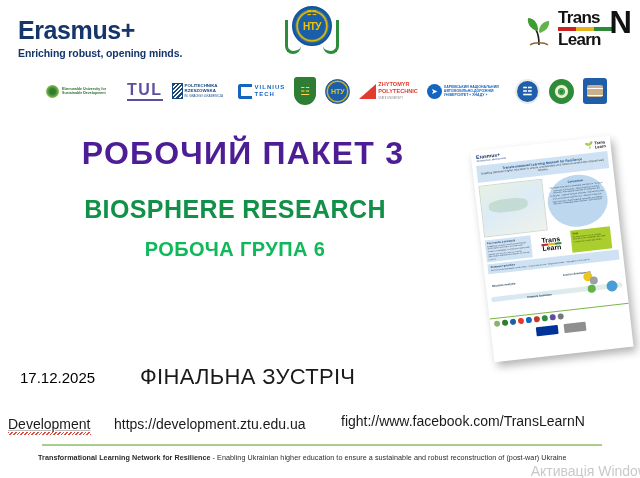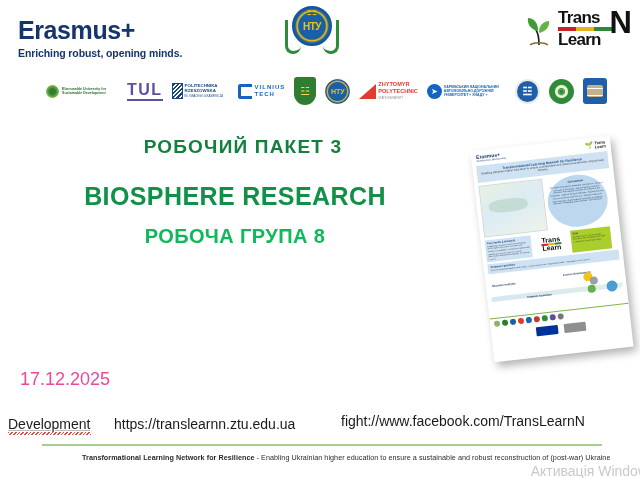--- a/index.html
+++ b/index.html
@@ -133,21 +133,21 @@
       display:flex; align-items:center; justify-content:center; }
   .brick i { display:block; width: 16px; height: 12px; background:
       repeating-linear-gradient(#c9b08a 0 3px, #fff 3px 3.6px); border-radius:2px; }
 
   
   .titles {
     position: absolute; left: 0; top: 137px; width: 470px;
     text-align: center;
   }
   .t-ua-main {
-    font-size: 19px; font-weight: bold; color: #15803d;
+    font-size: 32px; font-weight: bold; color: #4c1d95;
     letter-spacing: 1.2px; line-height: 1.0; margin-bottom: 24px; padding-left: 16px;
   }
   .t-en {
     font-size: 25px; font-weight: bold; color: #119048;
     letter-spacing: 0.4px; line-height: 1.32;
   }
   .t-ua-sub {
     font-size: 20px; font-weight: bold; color: #10b85a;
     letter-spacing: 0.4px; margin-top: 12px;
   }
@@ -203,21 +203,21 @@
   .road-dot { position:absolute; border-radius:50%; }
   .pst-partners { display:flex; gap:2px; padding: 2px 4px; align-items:center;
       border-top: 0.6px solid #7ab648; }
   .pp { width:6px; height:6px; border-radius:50%; }
   .pst-foot { display:flex; justify-content:center; gap:6px; padding: 3px 0 4px; }
   .pst-eu { width: 22px; height: 9px; background:#003399; border-radius:1px; }
 
   
   .date {
     position: absolute; left: 20px; top: 369px;
-    font-size: 18px; color: #ec4899;
+    font-size: 15px; color: #000000;
   }
   .final-meeting {
     position: absolute; left: 140px; top: 364px;
     font-size: 22px; color: #1a1a1a; letter-spacing: 0.3px;
   }
   .link-label {
     position: absolute; left: 8px; top: 416px;
     font-size: 14px; color: #1a1a1a;
     text-decoration: underline; text-decoration-color: #bbb;
   }
@@ -234,21 +234,21 @@
     font-size: 14px; color: #1a1a1a;
   }
 
   
   .foot-rule {
     position: absolute; left: 42px; top: 444px; width: 560px; height: 1.6px;
     background: #a9cd8f;
   }
   .foot-text {
     position: absolute; left: 38px; top: 453px;
-    font-size: 7.2px; color: #2b2b2b; letter-spacing: 0.05px; margin-left: 44px;
+    font-size: 7.2px; color: #2b2b2b; letter-spacing: 0.05px;
   }
   .foot-text b { font-weight: bold; }
   .activate {
     position: absolute; right: -8px; top: 463px;
     font-size: 14px; color: #c9c9c9;
   }
 </style>
 </head>
 <body>
 
@@ -352,21 +352,21 @@
           <i></i>
         </div>
     </div>
   </div>
 
   <div class="titles">
     <div class="t-ua-main">РОБОЧИЙ  ПАКЕТ  3</div>
     <div class="t-en">
       <div>BIOSPHERE RESEARCH</div>
     </div>
-    <div class="t-ua-sub">РОБОЧА ГРУПА 8</div>
+    <div class="t-ua-sub">РОБОЧА ГРУПА 6</div>
   </div>
 
   <div class="poster-wrap">
     <div class="pst-top">
       <div class="pst-eras">
         <b>Erasmus+</b>
         <span>Enriching lives, opening minds</span>
       </div>
       <div class="pst-tl">
         <span class="leaf">🌱</span>
@@ -436,23 +436,24 @@
       <span class="pp" style="background:#777"></span>
     </div>
 
     <div class="pst-foot">
       <span class="pst-eu"></span>
       <span class="pst-eu" style="background:#8f8f8f"></span>
     </div>
   </div>
 
   <div class="date">17.12.2025</div>
+  <div class="final-meeting">ФІНАЛЬНА ЗУСТРІЧ</div>
 
   <div class="link-label">Development</div>
-  <div class="link-site">https://translearnn.ztu.edu.ua</div>
+  <div class="link-site">https://development.ztu.edu.ua</div>
   <div class="link-fb">fight://www.facebook.com/TransLearnN</div>
 
   <div class="foot-rule"></div>
   <div class="foot-text">
     <b>Transformational Learning Network for Resilience</b><span> - Enabling Ukrainian higher education to ensure a sustainable and robust reconstruction of (post-war) Ukraine</span>
   </div>
   <div class="activate">Активація Window</div>
 
 </div>
 

